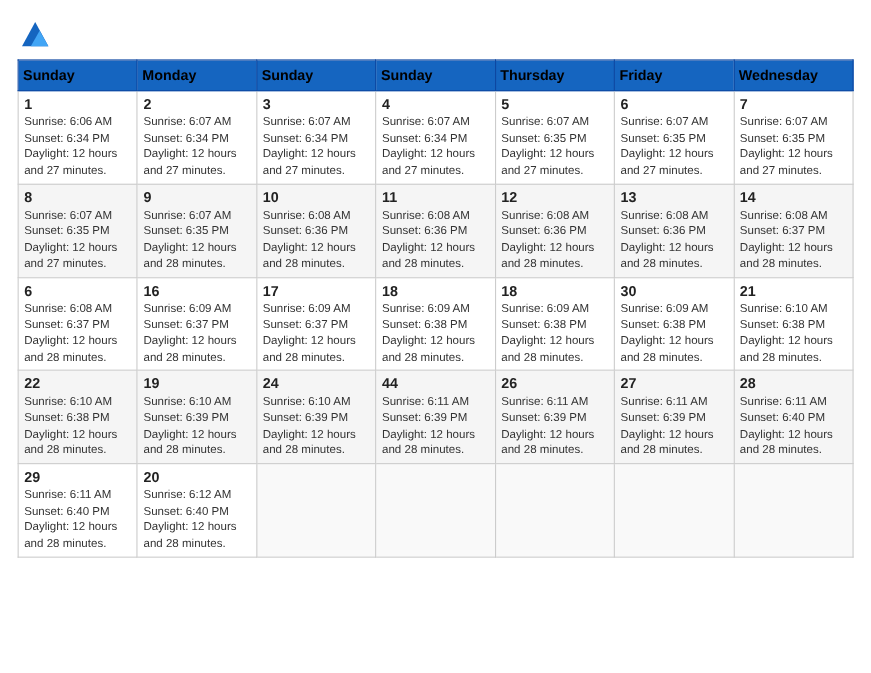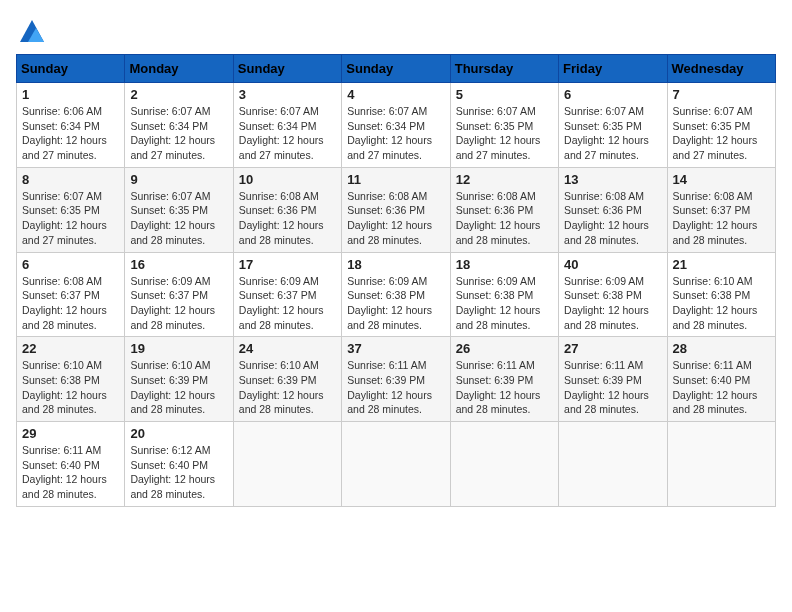--- a/index.html
+++ b/index.html
@@ -165,33 +165,33 @@
         <td><span class="day-number">6</span>
 <span class="day-info">Sunrise: 6:08 AM<br>Sunset: 6:37 PM<br>Daylight: 12 hours and 28 minutes.</span></td>
         <td><span class="day-number">16</span>
 <span class="day-info">Sunrise: 6:09 AM<br>Sunset: 6:37 PM<br>Daylight: 12 hours and 28 minutes.</span></td>
         <td><span class="day-number">17</span>
 <span class="day-info">Sunrise: 6:09 AM<br>Sunset: 6:37 PM<br>Daylight: 12 hours and 28 minutes.</span></td>
         <td><span class="day-number">18</span>
 <span class="day-info">Sunrise: 6:09 AM<br>Sunset: 6:38 PM<br>Daylight: 12 hours and 28 minutes.</span></td>
         <td><span class="day-number">18</span>
 <span class="day-info">Sunrise: 6:09 AM<br>Sunset: 6:38 PM<br>Daylight: 12 hours and 28 minutes.</span></td>
-        <td><span class="day-number">40</span>
+        <td><span class="day-number">30</span>
 <span class="day-info">Sunrise: 6:09 AM<br>Sunset: 6:38 PM<br>Daylight: 12 hours and 28 minutes.</span></td>
         <td><span class="day-number">21</span>
 <span class="day-info">Sunrise: 6:10 AM<br>Sunset: 6:38 PM<br>Daylight: 12 hours and 28 minutes.</span></td>
       </tr>
       <tr>
         <td><span class="day-number">22</span>
 <span class="day-info">Sunrise: 6:10 AM<br>Sunset: 6:38 PM<br>Daylight: 12 hours and 28 minutes.</span></td>
         <td><span class="day-number">19</span>
 <span class="day-info">Sunrise: 6:10 AM<br>Sunset: 6:39 PM<br>Daylight: 12 hours and 28 minutes.</span></td>
         <td><span class="day-number">24</span>
 <span class="day-info">Sunrise: 6:10 AM<br>Sunset: 6:39 PM<br>Daylight: 12 hours and 28 minutes.</span></td>
-        <td><span class="day-number">37</span>
+        <td><span class="day-number">44</span>
 <span class="day-info">Sunrise: 6:11 AM<br>Sunset: 6:39 PM<br>Daylight: 12 hours and 28 minutes.</span></td>
         <td><span class="day-number">26</span>
 <span class="day-info">Sunrise: 6:11 AM<br>Sunset: 6:39 PM<br>Daylight: 12 hours and 28 minutes.</span></td>
         <td><span class="day-number">27</span>
 <span class="day-info">Sunrise: 6:11 AM<br>Sunset: 6:39 PM<br>Daylight: 12 hours and 28 minutes.</span></td>
         <td><span class="day-number">28</span>
 <span class="day-info">Sunrise: 6:11 AM<br>Sunset: 6:40 PM<br>Daylight: 12 hours and 28 minutes.</span></td>
       </tr>
       <tr>
         <td><span class="day-number">29</span>

